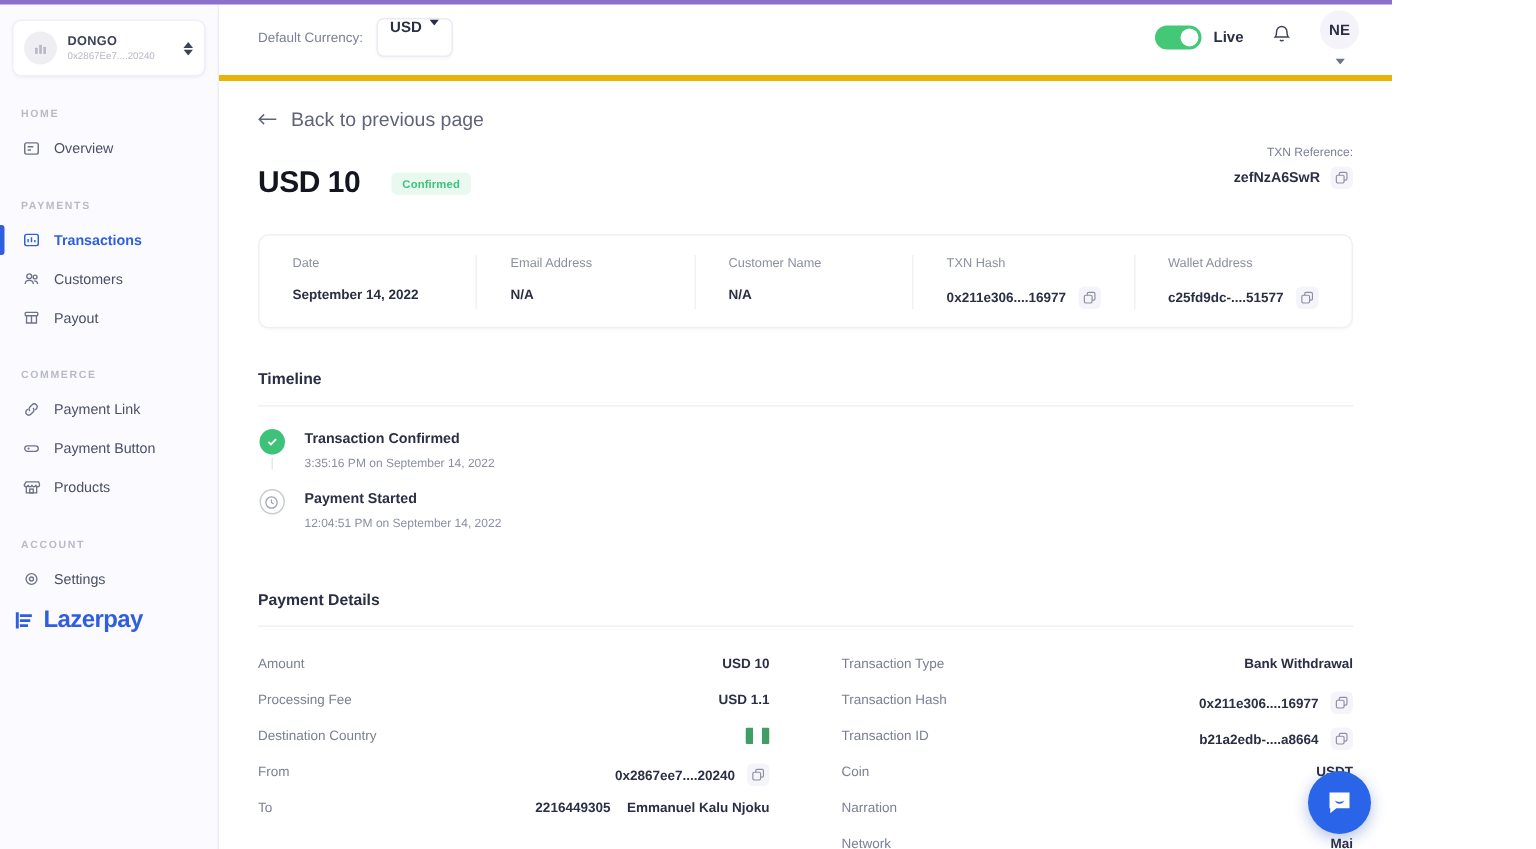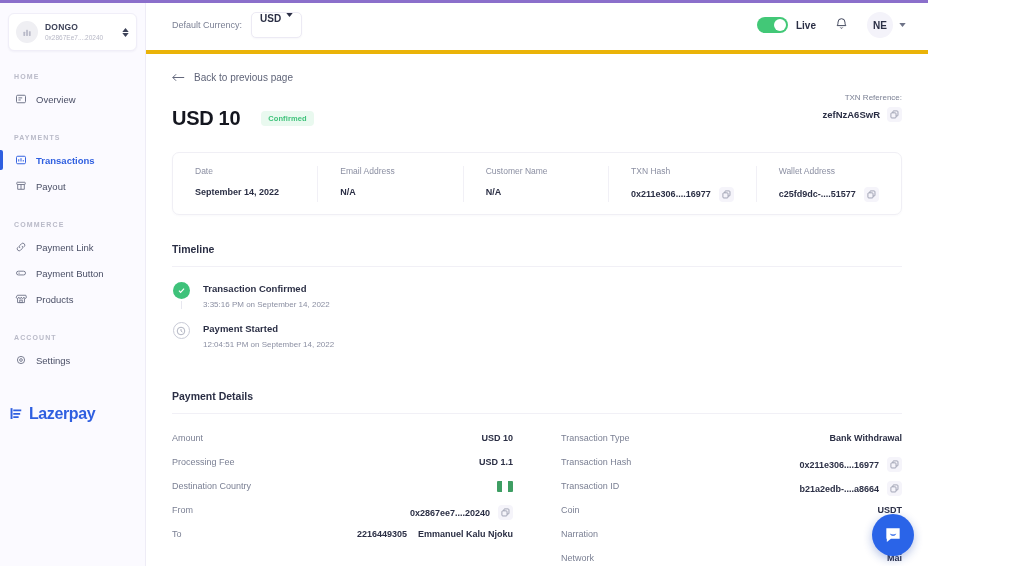--- a/index.html
+++ b/index.html
@@ -96,31 +96,31 @@
   .toggle {
     width: 31px; height: 16px; border-radius: 9px; background: #42c877;
     position: relative;
   }
   .toggle .knob {
     position: absolute; top: 2px; right: 2px; width: 12px; height: 12px;
     border-radius: 50%; background: #fff;
   }
   .toggle-label { font-size: 10px; font-weight: bold; color: #2b2f45; }
   .bell { color: #3d4258; cursor: pointer; }
-  .user-menu { display: flex; align-items: center; gap: 6px; cursor: pointer; }
+  .user-menu { display: flex; align-items: center; gap: 6px; cursor: pointer; flex-direction: column; }
   .user-initials {
     width: 26px; height: 26px; border-radius: 50%; background: #f4f3fa;
     display: flex; align-items: center; justify-content: center;
     font-size: 10px; font-weight: bold; color: #2b2f45;
   }
 
   .content { padding: 0 26px; position: relative; }
   .back-link {
     display: flex; align-items: center; gap: 9px;
-    font-size: 10px; color: #5f6478; margin-top: 18px; cursor: pointer;
+    font-size: 13px; color: #5f6478; margin-top: 18px; cursor: pointer;
   }
 
   .title-row { display: flex; align-items: center; margin-top: 24px; position: relative; }
   .page-amount { font-size: 20px; font-weight: bold; color: #14161f; letter-spacing: -.3px; }
   .status-pill {
     margin-left: 21px; background: #e9f9ef; color: #3ec27a;
     font-size: 7.5px; font-weight: bold; border-radius: 4px;
     padding: 3px 7px; letter-spacing: .1px;
   }
   .txn-ref-box { position: absolute; right: 0; top: -14px; text-align: right; }
@@ -230,20 +230,30 @@
 
     <div class="nav-section-label">PAYMENTS</div>
     <div class="nav-item active">
       <span class="nav-ico">
         <svg width="12" height="12" viewBox="0 0 16 16" fill="none" stroke="currentColor" stroke-width="1.3">
           <rect x="2" y="3" width="12" height="10" rx="1.6"></rect>
             <path d="M5 10V7M8 10V5.5M11 10V8"></path>
         </svg>
       </span>
       <span>Transactions</span>
+    </div>
+    <div class="nav-item">
+      <span class="nav-ico">
+        <svg width="12" height="12" viewBox="0 0 16 16" fill="none" stroke="currentColor" stroke-width="1.2">
+          <circle cx="6" cy="5.6" r="2.2"></circle>
+            <circle cx="11.2" cy="6.2" r="1.7"></circle>
+          <path d="M2.4 12.4c0-2 1.6-3.2 3.6-3.2s3.6 1.2 3.6 3.2M10.4 9.6c1.7.1 3 1 3 2.8"></path>
+        </svg>
+      </span>
+      <span>Customers</span>
     </div>
     <div class="nav-item">
       <span class="nav-ico">
         <svg width="12" height="12" viewBox="0 0 16 16" fill="none" stroke="currentColor" stroke-width="1.2">
           <rect x="2.4" y="3" width="11.2" height="3" rx="0.8"></rect>
             <path d="M3.6 6v6.4h8.8V6M8 6v6.4"></path>
         </svg>
       </span>
       <span>Payout</span>
     </div>

